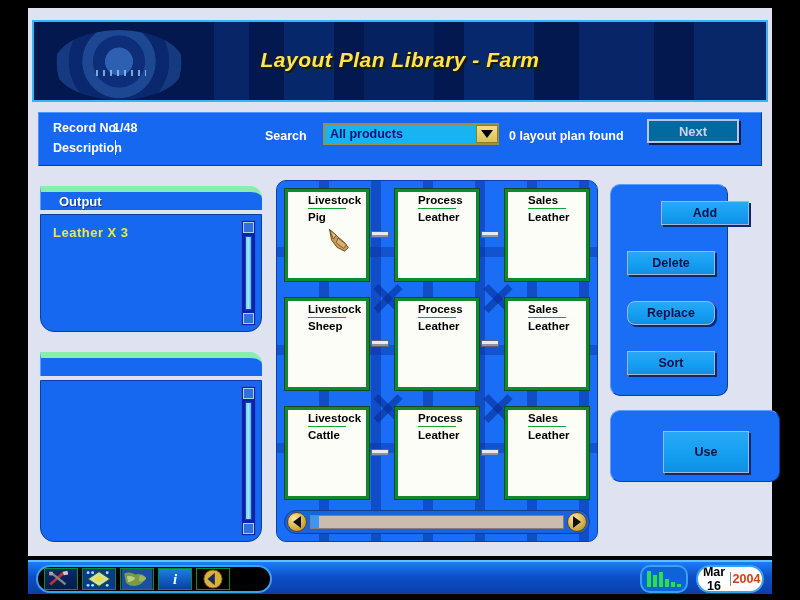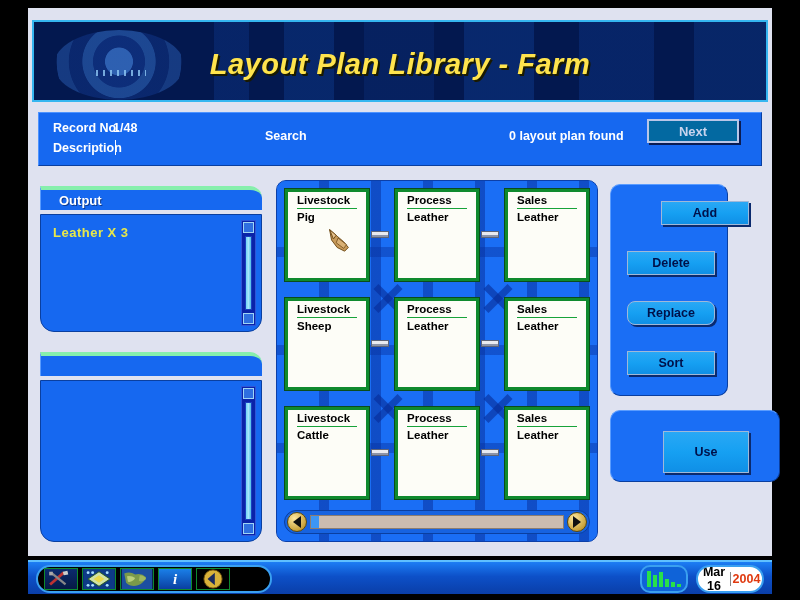--- a/index.html
+++ b/index.html
@@ -47,21 +47,21 @@
       radial-gradient(circle at 50% 45%, rgba(60,120,210,.75) 0 18%, rgba(20,60,150,.6) 19% 34%,
       rgba(50,110,200,.55) 35% 48%, rgba(15,50,130,.6) 49% 66%, rgba(45,100,190,.45) 67% 82%, transparent 83%);
   }
   .banner .dots {
     position:absolute; left:62px; top:48px; width:50px; height:6px;
     background: repeating-linear-gradient(90deg,#8fc8f5 0 2px, transparent 2px 7px);
     opacity:.8;
   }
   .banner-title {
     position:absolute; width:100%; top:26px; text-align:center;
-    font-size:29px; font-weight:bold; font-style:italic;
+    font-size:21px; font-weight:bold; font-style:italic;
     color:#ffe44d;
     text-shadow: 2px 2px 0 #1a1a00, 1px 1px 0 #333300;
     letter-spacing:.5px;
   }
 
   
   .recordbar {
     position:absolute; left:38px; top:112px; width:724px; height:54px;
     background:#1668f0;
     border-top:1px solid #4d93ff; border-left:1px solid #4d93ff;
@@ -105,21 +105,21 @@
     color:#c9d4ee; font-size:13px; font-weight:bold;
     display:flex; align-items:center; justify-content:center;
     cursor:pointer;
   }
 
   
   .lpanel { position:absolute; }
   .lpanel .hdr {
     position:absolute; left:0; top:0; width:100%; height:24px;
     background:#1668f0; border-radius:0 12px 0 0;
-    border-top:4px solid #86efac; border-left:1px solid #5a9cff;
+    border-top:6px solid #86efac; border-left:1px solid #5a9cff;
     color:#fff; font-size:13px; font-weight:bold;
     display:flex; align-items:center; padding-left:18px;
     text-shadow:1px 1px 0 #0b3a93;
   }
   .lpanel .body {
     position:absolute; left:0; top:28px; width:100%; bottom:0;
     background:#1668f0; border-radius:0 0 14px 14px;
     border:1px solid #0a3fa0;
   }
   .lpanel .item {
@@ -162,21 +162,21 @@
     background:rgba(6,44,150,.6);
   }
   .cross::before { transform:rotate(45deg); }
   .cross::after  { transform:rotate(-45deg); }
 
   .card {
     position:absolute; width:84px; height:92px;
     background:#fdfdf7;
     border:3px solid #0f8a2e;
     outline:1px solid #0a4d1b;
-    padding:2px 9px;
+    padding:2px 20px;
   }
   .card .h {
     font-size:11.5px; font-weight:bold; color:#000;
     border-bottom:1px solid #17a33a; line-height:13px; padding-bottom:1px;
   }
   .card .s {
     font-size:11.5px; font-weight:bold; color:#000; line-height:14px; padding-top:1px;
   }
   .connector {
     position:absolute; width:18px; height:7px;
@@ -274,20 +274,26 @@
     <div class="lbl r1v">1/48</div>
     <div class="lbl r2">Description</div>
 
     <div class="desc-input">
       <span class="caret"></span>
       <span></span>
     </div>
 
     <div class="lbl srch">Search</div>
 
+    <div class="dropdown">
+      <div class="val">All products</div>
+      <div class="dd-btn">
+        <span class="dd-arrow"></span>
+      </div>
+    </div>
 
     <div class="lbl found">0 layout plan found</div>
 
     <div class="next-btn">Next</div>
   </div>
 
   <div class="lpanel" style="left:40px; top:186px; width:222px; height:146px;">
     <div class="hdr">Output</div>
     <div class="body">
       <div class="item">Leather X 3</div>

